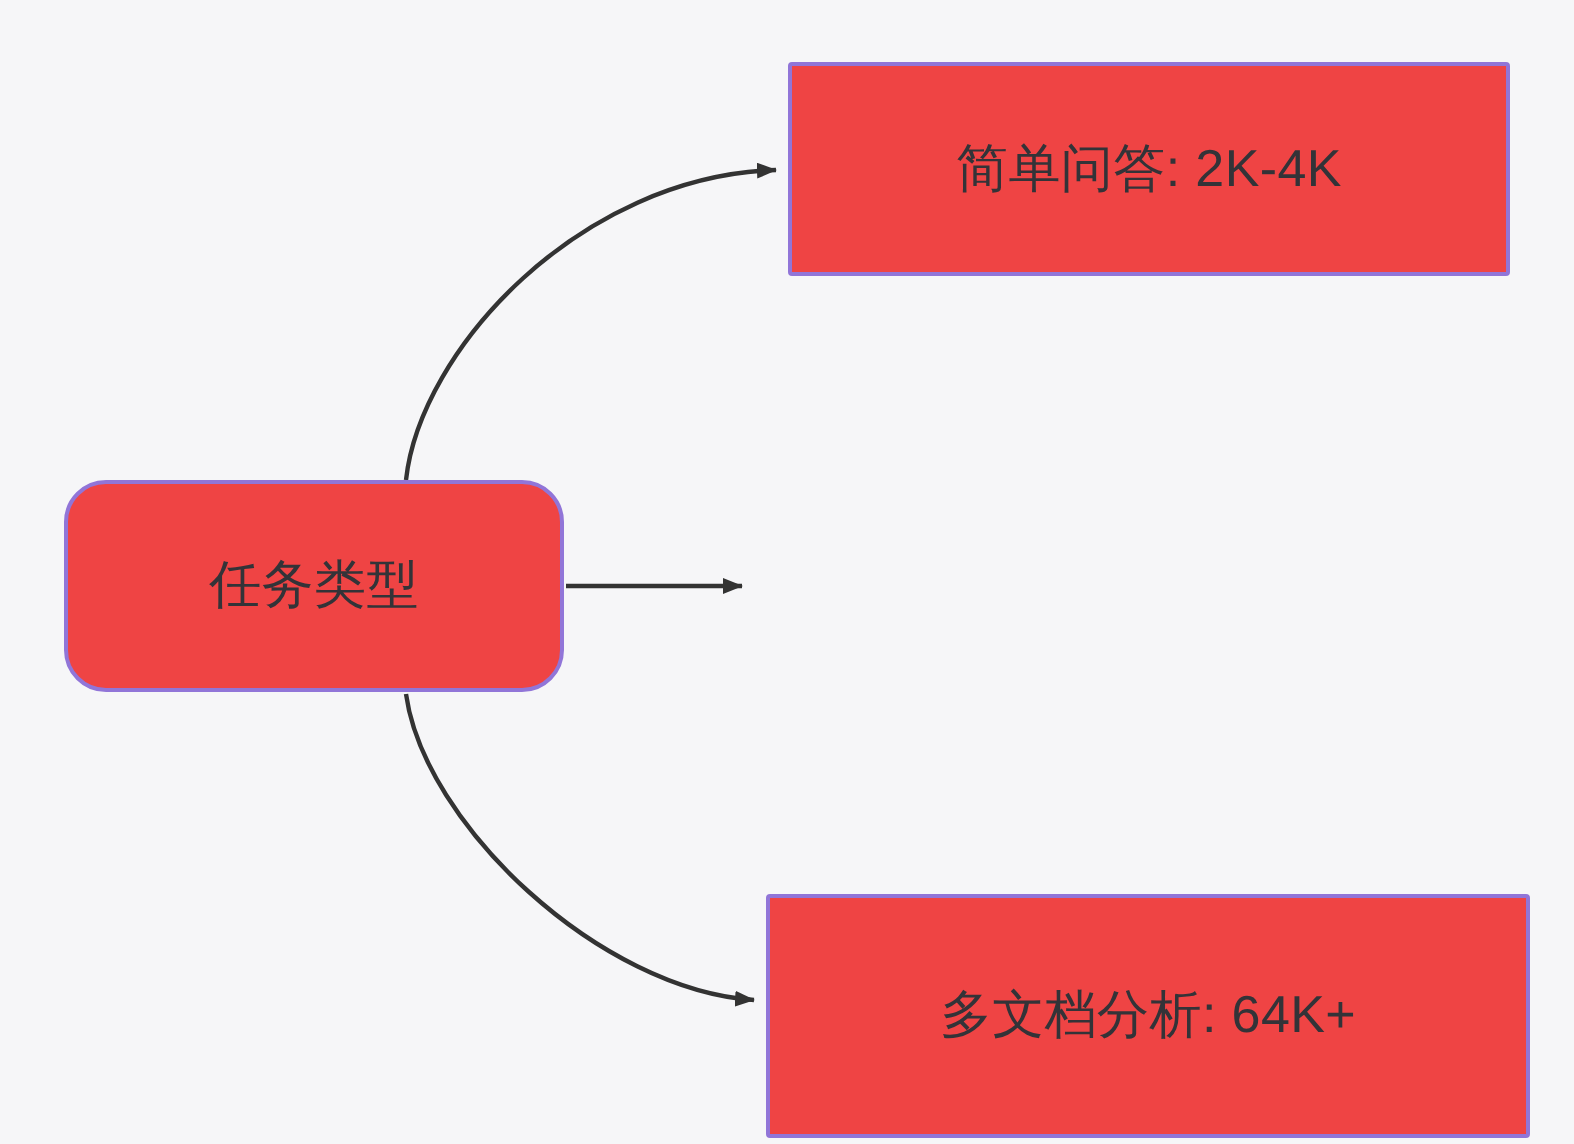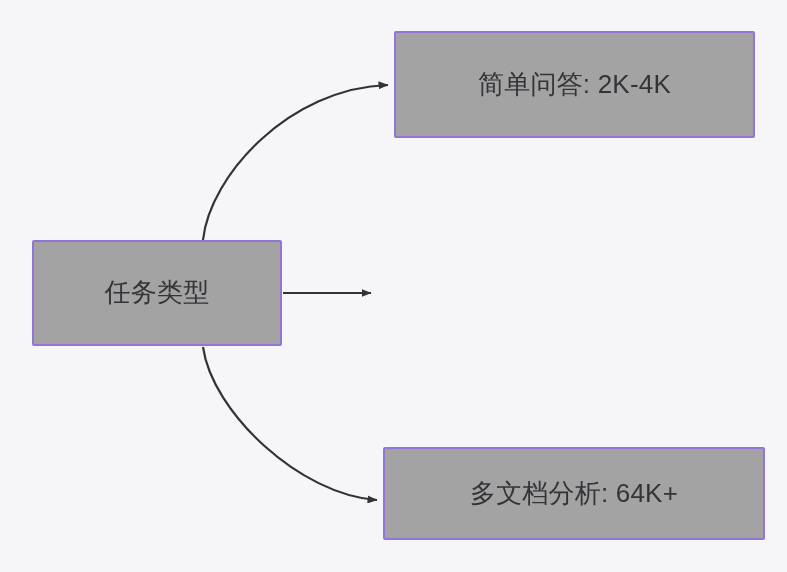--- a/index.html
+++ b/index.html
@@ -23,41 +23,41 @@
     position: absolute;
     left: 0;
     top: 0;
     width: 787px;
     height: 572px;
     pointer-events: none;
   }
   .node {
     position: absolute;
     box-sizing: border-box;
-    background: #a3a3a3;
+    background: #ef4444;
     border: 2px solid #9175d8;
     border-radius: 2px;
     display: flex;
     align-items: center;
     justify-content: center;
     color: #333338;
     font-size: 26px;
     line-height: 1.2;
     letter-spacing: 0.2px;
     white-space: nowrap;
   }
   .node-label {
     display: block;
   }
 
   
-  #node-root      { left: 32px;  top: 240px; width: 250px; height: 106px; }
+  #node-root      { left: 32px;  top: 240px; width: 250px; height: 106px; border-radius: 21px; }
   #node-simple-qa { left: 394px; top: 31px;  width: 361px; height: 107px; }
   #node-doc-sum   { left: 378px; top: 240px; width: 394px; height: 106px; }
-  #node-multi-doc { left: 383px; top: 447px; width: 382px; height: 93px; }
+  #node-multi-doc { left: 383px; top: 447px; width: 382px; height: 122px; }
 </style>
 </head>
 <body>
 
 <div id="diagram-canvas">
 
   <svg class="edge-layer" viewBox="0 0 787 572" width="787" height="572" xmlns="http://www.w3.org/2000/svg">
     <defs>
       <marker id="arrowhead" markerWidth="10" markerHeight="8" refX="9.5" refY="4" orient="auto" markerUnits="userSpaceOnUse">
         <path d="M 0 0 L 10 4 L 0 8 z" fill="#333333"></path>

